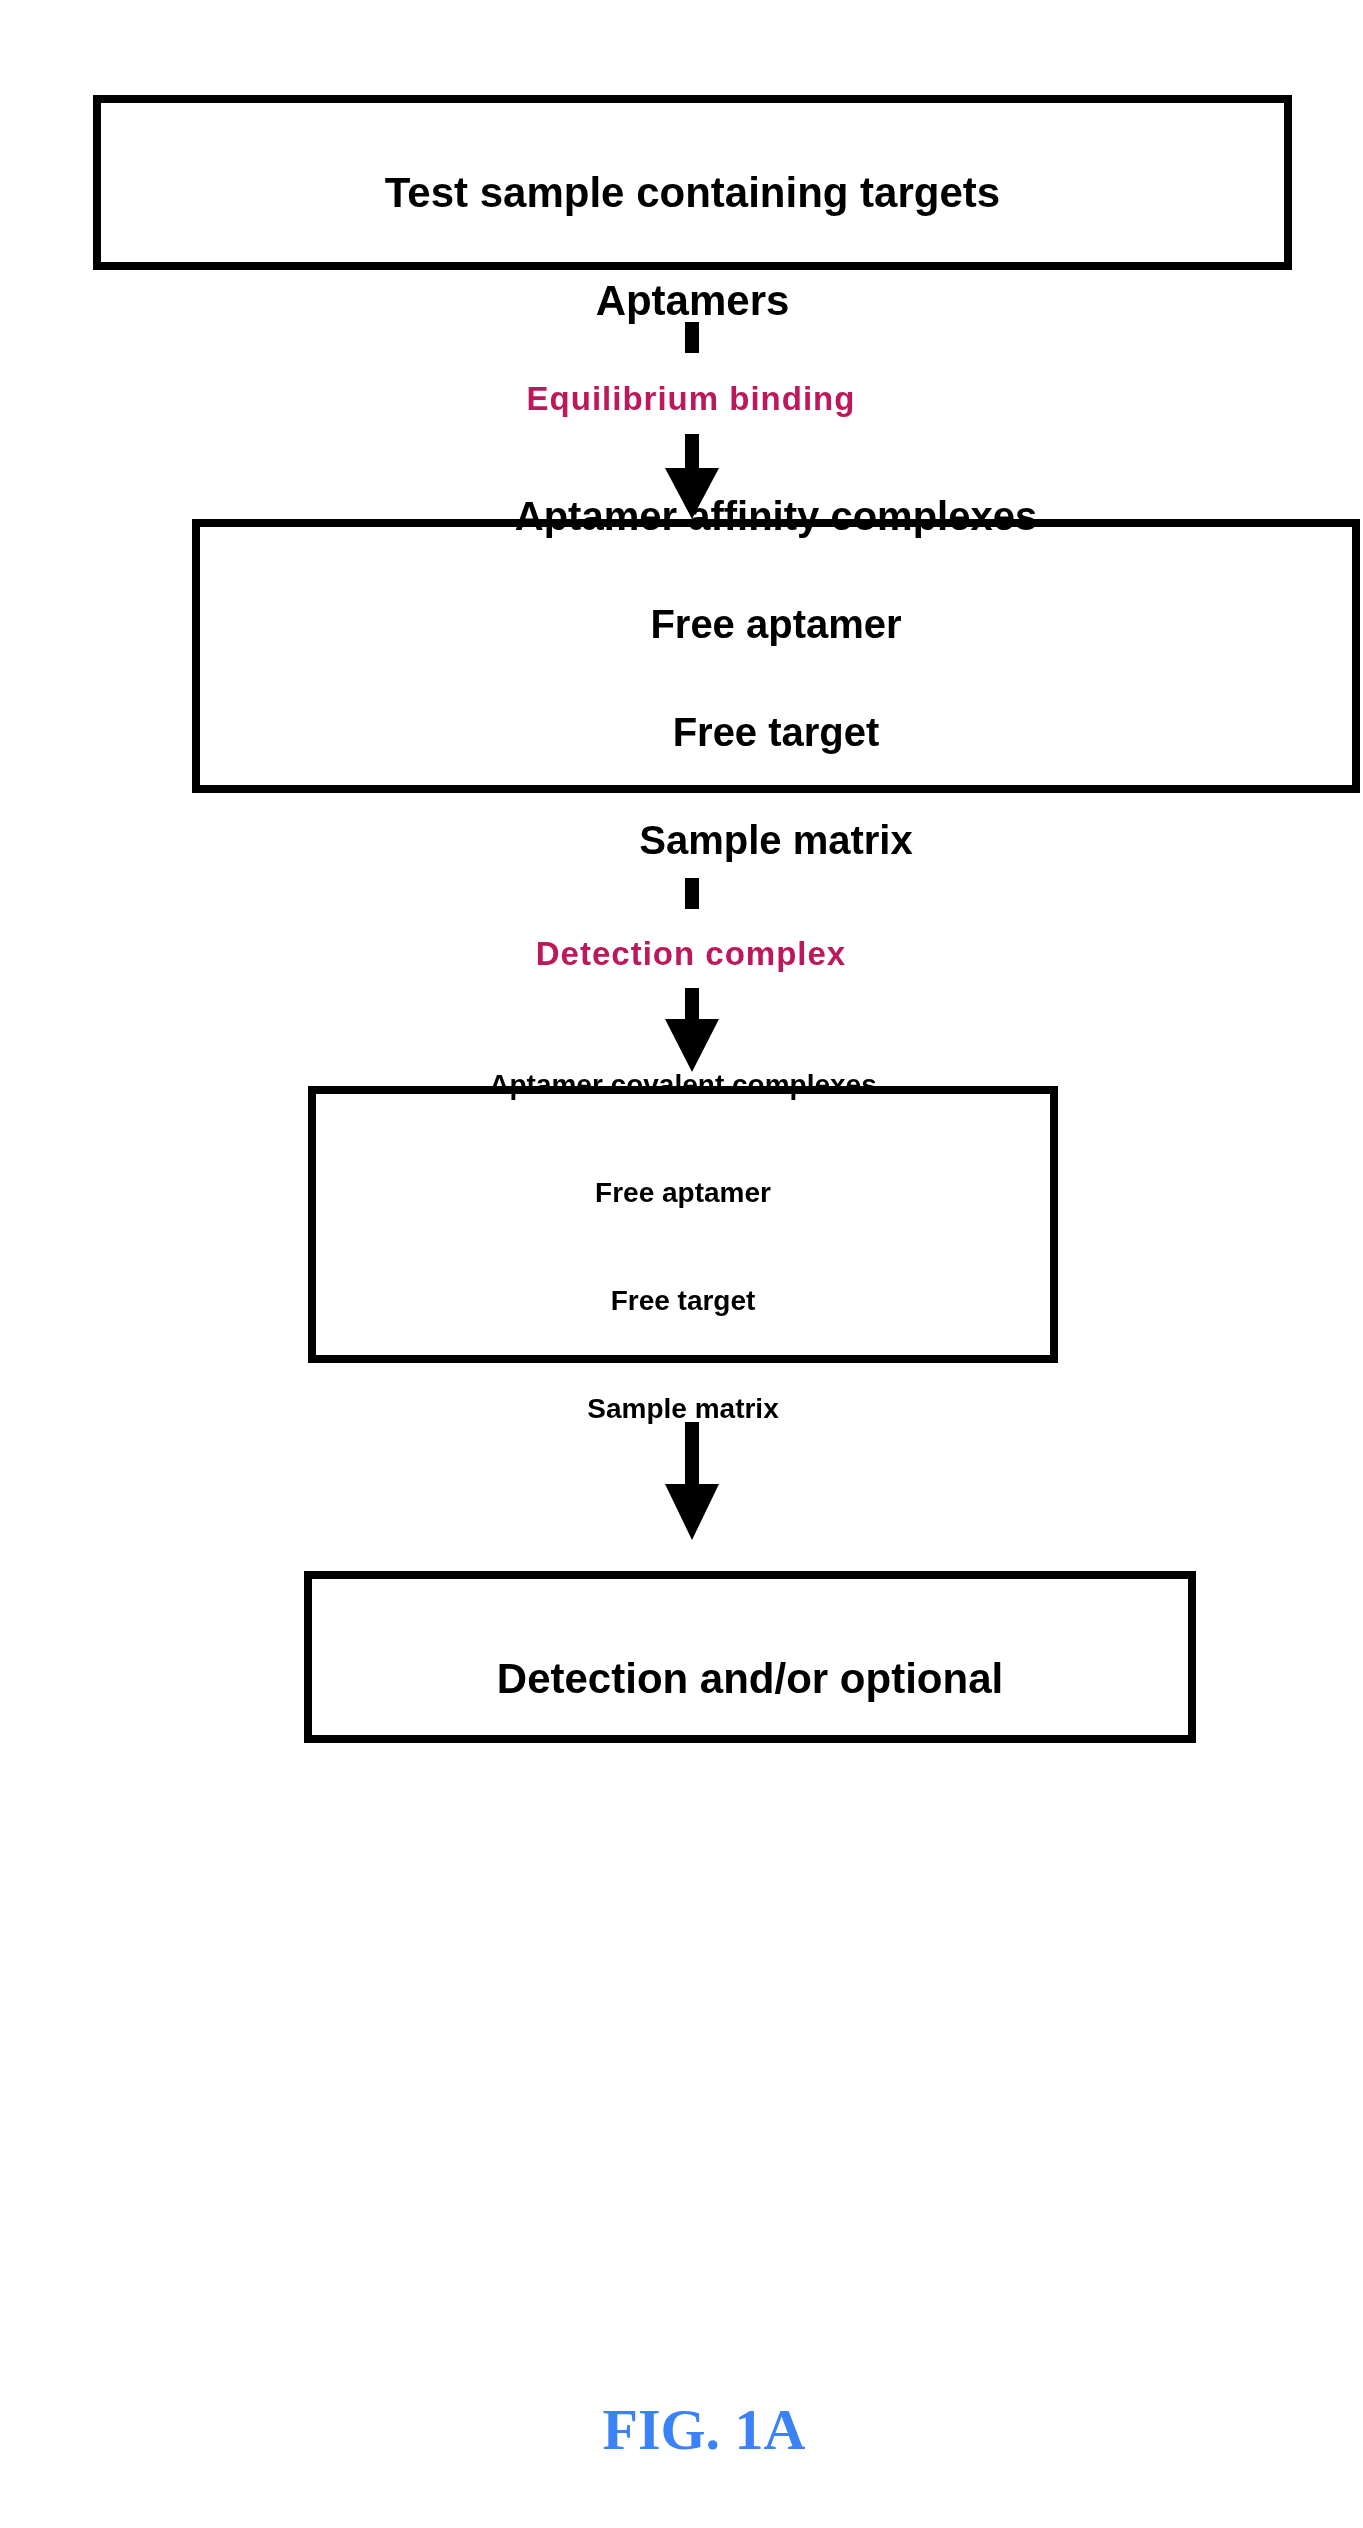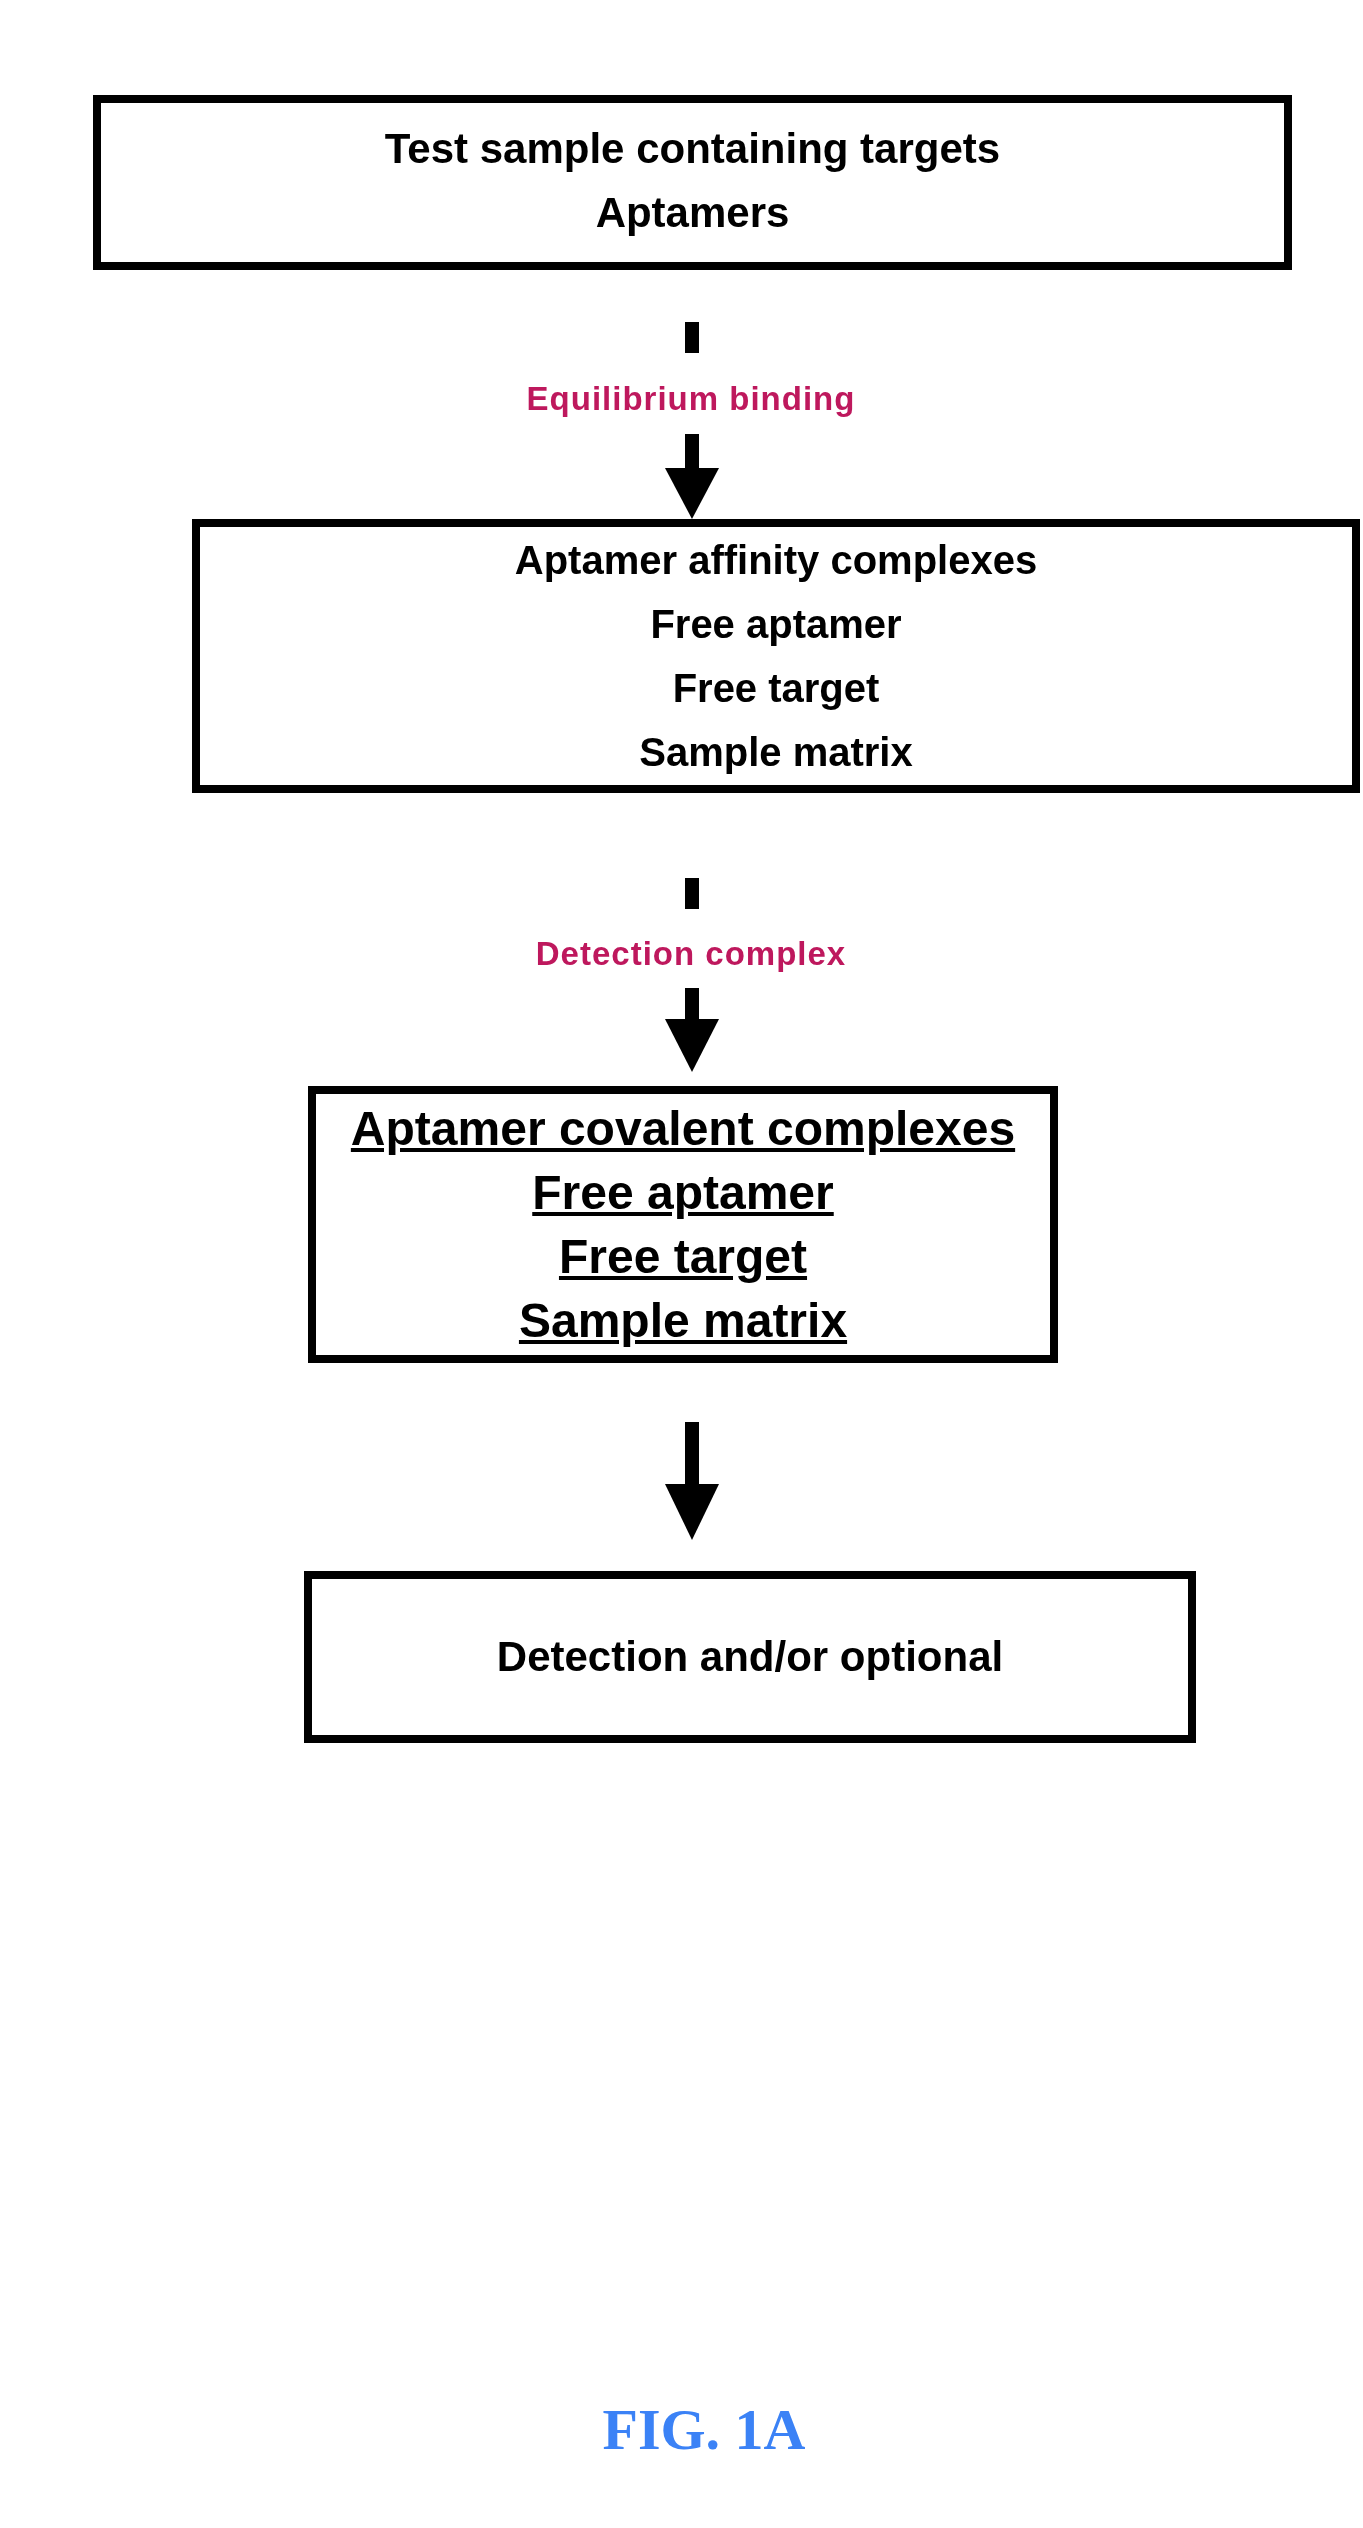--- a/index.html
+++ b/index.html
@@ -21,33 +21,33 @@
     background: #ffffff;
     display: flex;
     flex-direction: column;
     justify-content: center;
     align-items: center;
     text-align: center;
     font-family: "Liberation Sans", sans-serif;
     font-weight: bold;
     color: #000000;
   }
-  .box .line { width: 100%; }
+  .box .line { width: 100%; margin-top: 44px; }
   #box1 {
     left: 93px; top: 95px; width: 1199px; height: 175px;
     font-size: 42px; line-height: 64px;
     justify-content: flex-start; padding-top: 14px;
   }
   #box2 {
     left: 192px; top: 519px; width: 1168px; height: 274px;
     font-size: 40px; line-height: 64px;
   }
   #box3 {
     left: 308px; top: 1086px; width: 750px; height: 277px;
-    font-size: 48px; line-height: 64px; text-decoration: underline;
+    font-size: 28px; line-height: 64px;
   }
   #box4 {
     left: 304px; top: 1571px; width: 892px; height: 172px;
     font-size: 42px; line-height: 76px;
   }
   .arrow-label {
     position: absolute;
     left: 391px; width: 600px;
     text-align: center;
     font-family: "Liberation Sans", sans-serif;

